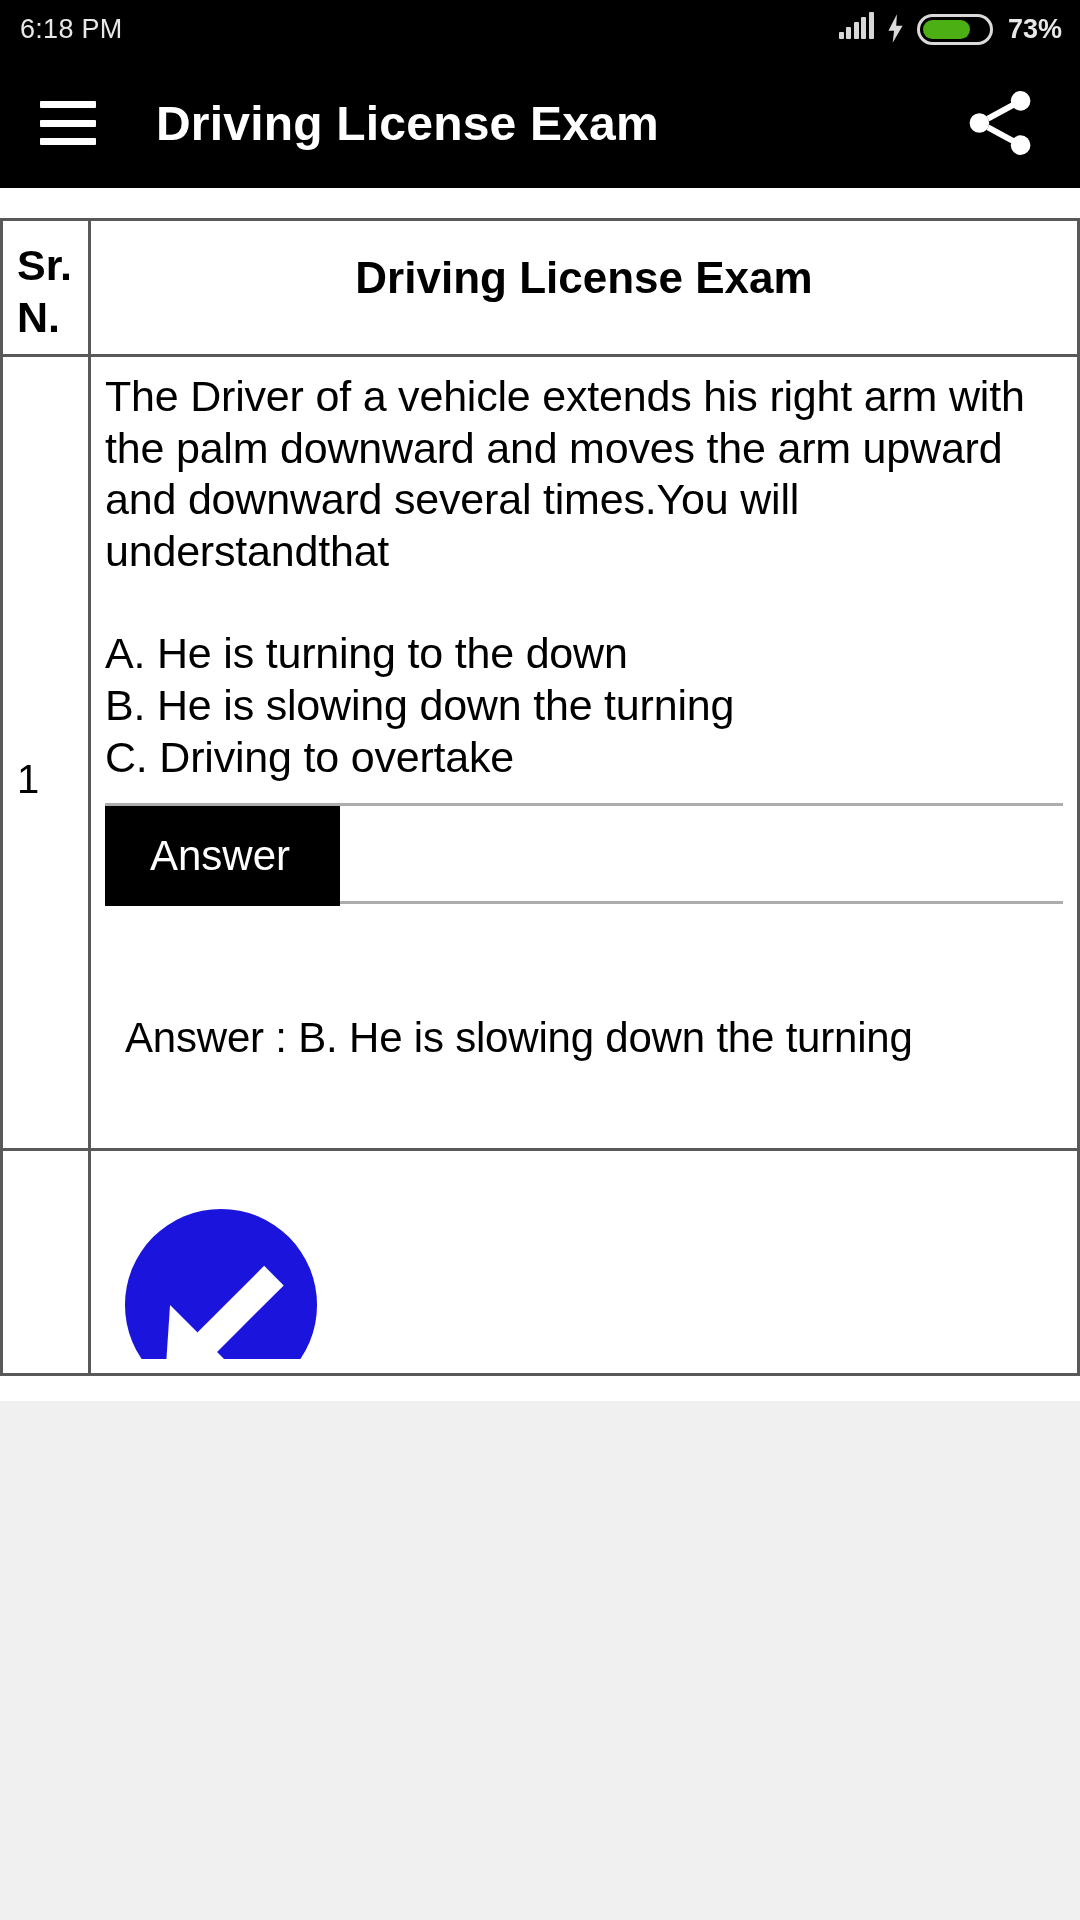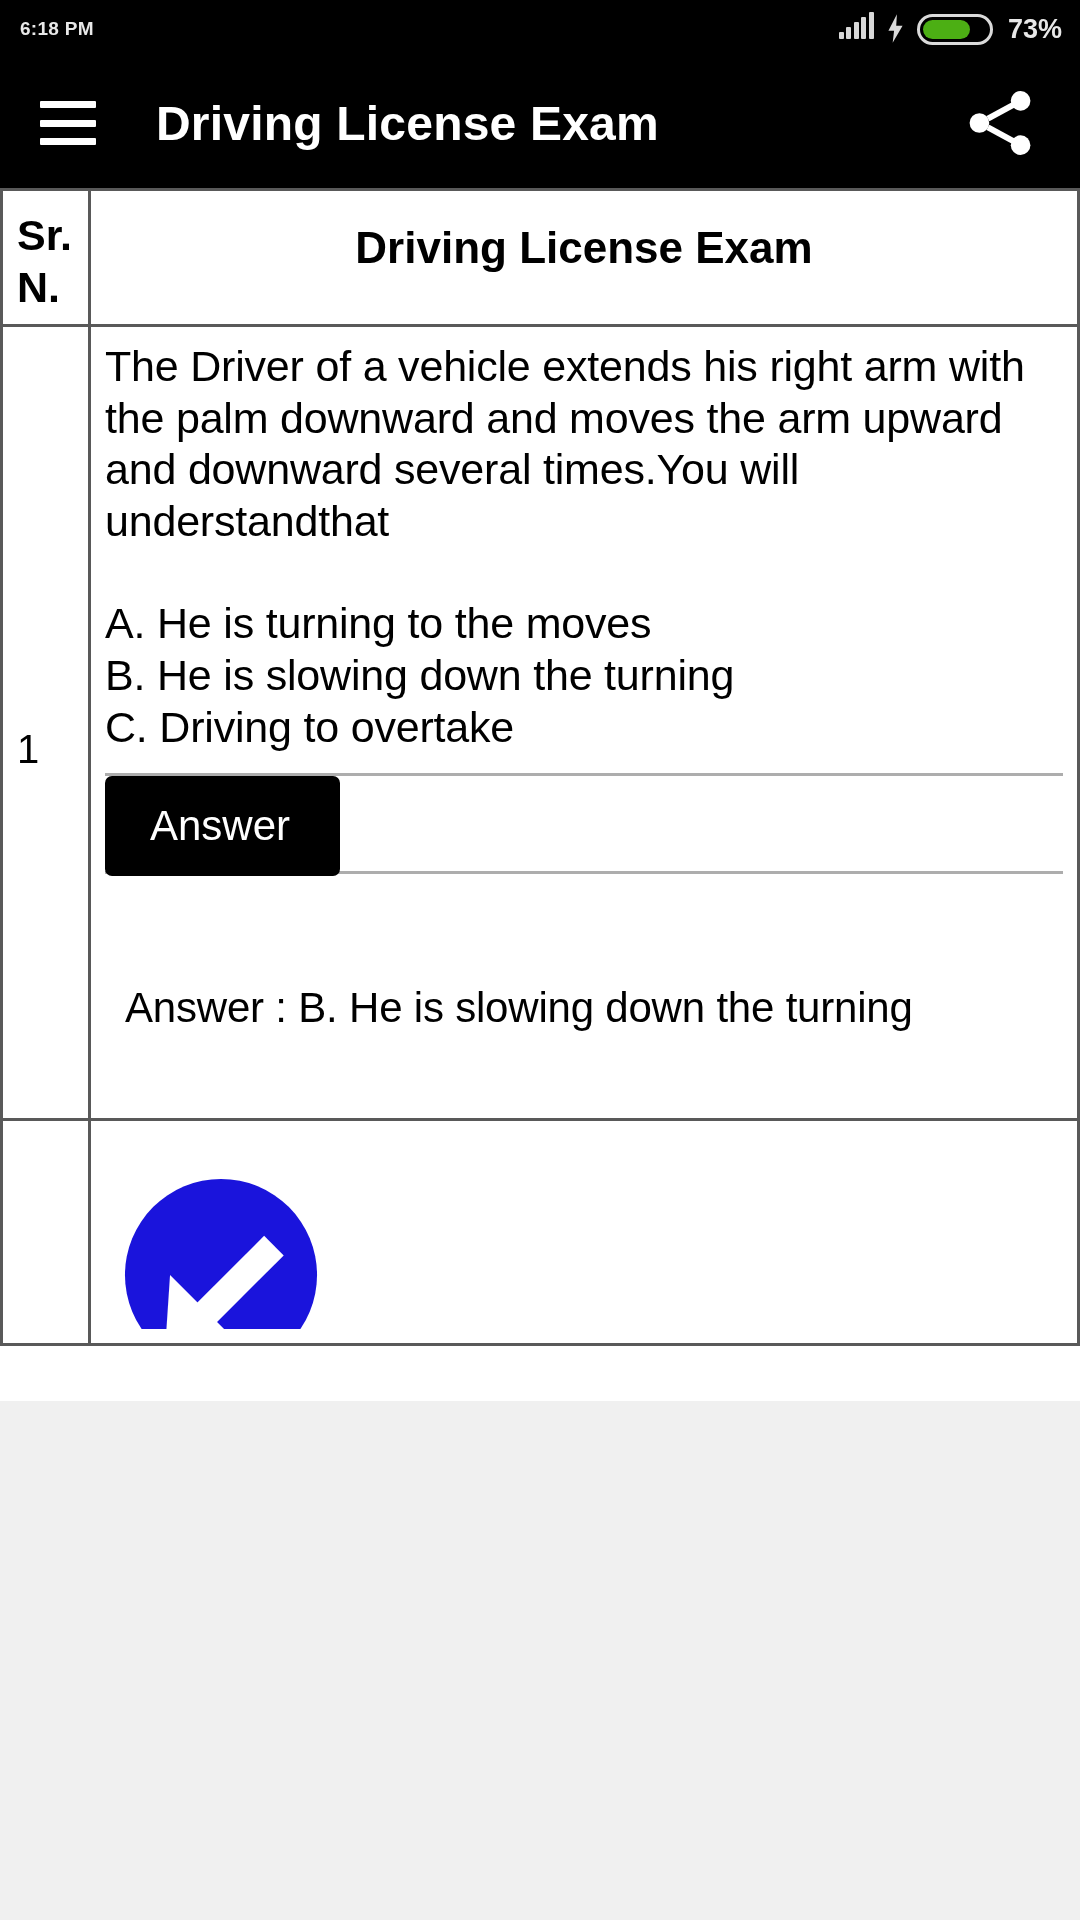--- a/index.html
+++ b/index.html
@@ -10,21 +10,21 @@
     -webkit-font-smoothing:antialiased;
     overflow:hidden;
   }
 
   
   .statusbar{
     height:58px; background:#000; color:#d8d8d8;
     display:flex; align-items:center; justify-content:space-between;
     padding:0 18px 0 20px;
   }
-  .status-clock{ font-size:19px; font-weight:700; letter-spacing:.3px; color:#e8e8e8; }
+  .status-clock{ font-size:27px; font-weight:400; letter-spacing:.3px; color:#e8e8e8; }
   .status-right{ display:flex; gap:13px; }
 
   .signal{ display:flex; align-items:flex-end; gap:2.5px; height:25px; }
   .signal i{ display:block; width:5px; background:#d8d8d8; border-radius:1px; }
   .signal i:nth-child(1){ height:7px; }
   .signal i:nth-child(2){ height:12px; }
   .signal i:nth-child(3){ height:17px; }
   .signal i:nth-child(4){ height:22px; }
   .signal i:nth-child(5){ height:27px; }
 
@@ -55,20 +55,21 @@
     background:#fff;
     height:1213px;
     overflow:hidden;
     position:relative;
   }
   table.exam{
     width:100%;
     border-collapse:collapse;
     table-layout:fixed;
     background:#701a75;
+    margin-top:30px;
   }
   table.exam, table.exam td, table.exam th{
     border:3px solid #595959;
   }
   table.exam td, table.exam th{ vertical-align:top; background:#fff; }
 
   col.c-sr{ width:88px; }
 
   th.sr-head{
     padding:18px 10px 10px 14px;
@@ -108,21 +109,20 @@
     position:relative;
   }
   .answer-btn{
     position:absolute; left:0; top:0;
     width:235px; height:100px;
     background:#000; color:#fff;
     display:flex; align-items:center;
     padding-left:45px;
     font-size:42px;
     cursor:pointer;
-    border-radius:7px;
   }
   .answer-reveal{
     margin-top:108px;
     padding-left:20px;
     font-size:42px; line-height:1.24; color:#000; letter-spacing:-.2px;
   }
   .row-pad-bottom{ height:70px; }
 
   
   .q2text{
@@ -192,21 +192,21 @@
     </thead>
     <tbody>
 
       <tr>
         <td class="sr-cell">
           <span class="num" style="top:402px;">1</span>
         </td>
         <td class="q-cell">
           <div class="qtext">The Driver of a vehicle extends his right arm with the palm downward and moves the arm upward and downward several times.You will understandthat</div>
           <div class="opt-gap"></div>
-          <div class="option">A. He is turning to the moves</div>
+          <div class="option">A. He is turning to the down</div>
           <div class="option">B. He is slowing down the turning</div>
           <div class="option">C. Driving to overtake</div>
 
           <div class="answer-strip">
             <div class="answer-btn">Answer</div>
           </div>
 
           <div class="answer-reveal">Answer : B. He is slowing down the turning</div>
           <div class="row-pad-bottom"></div>
         </td>

